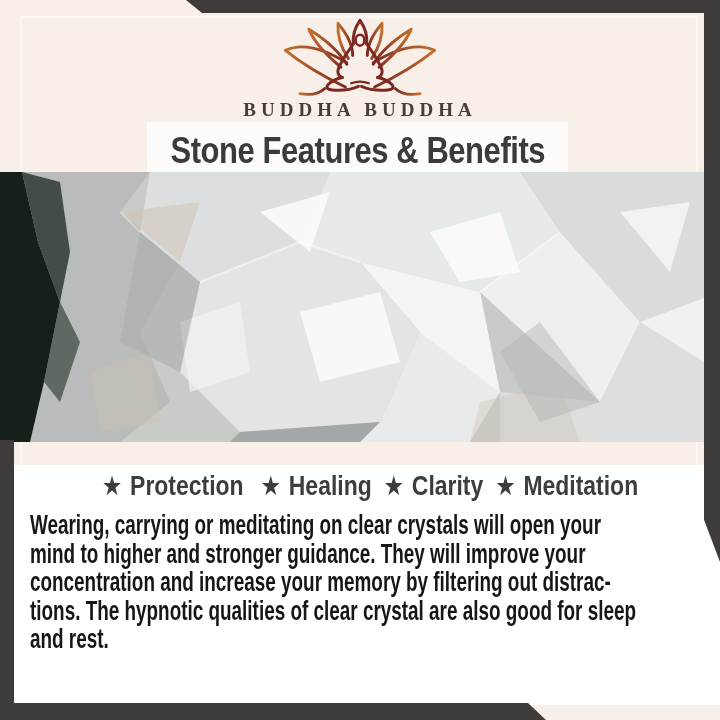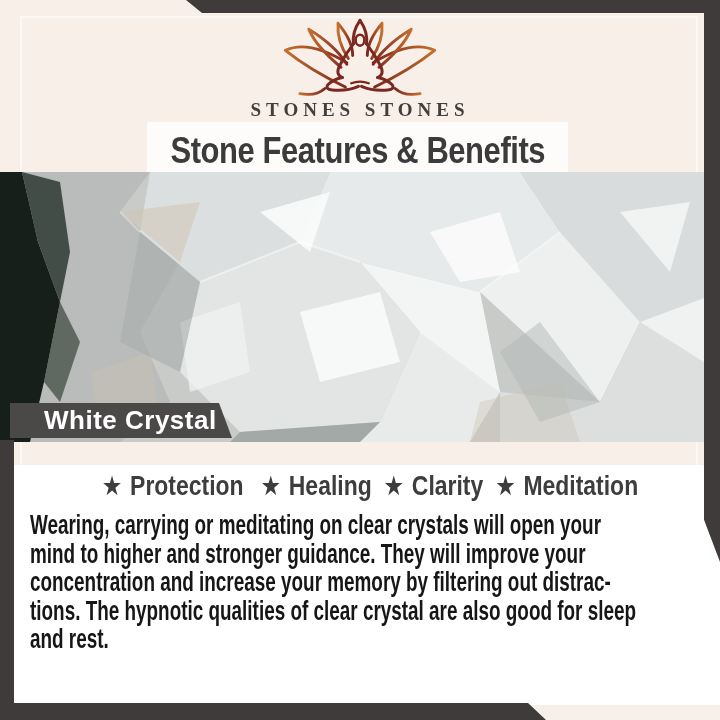--- a/index.html
+++ b/index.html
@@ -88,21 +88,21 @@
         <path d="M110,6 Q99,22 101,38" stroke-width="4"></path>
         <path d="M110,6 Q121,22 119,38" stroke-width="4"></path>
         <ellipse cx="110" cy="33" rx="6" ry="7.5" stroke-width="3.5"></ellipse>
         <path d="M101,38 Q90,52 82,68 Q76,80 86,84" stroke-width="4"></path>
         <path d="M119,38 Q130,52 138,68 Q144,80 134,84" stroke-width="4"></path>
         <path d="M86,84 Q74,86 66,94 Q62,100 72,101 Q92,103 108,96" stroke-width="4"></path>
         <path d="M134,84 Q146,86 154,94 Q158,100 148,101 Q128,103 112,96" stroke-width="4"></path>
         <path d="M98,92 Q110,87 122,92" stroke-width="3"></path>
       </g>
     </svg>
-    <div class="brand-name">STONES STONES</div>
+    <div class="brand-name">BUDDHA BUDDHA</div>
   </div>
 
   <div class="title-banner">
     <span>Stone Features &amp; Benefits</span>
   </div>
 
   <div class="photo">
     <svg viewBox="0 0 720 270" preserveAspectRatio="none">
       <rect width="720" height="270" fill="#c9cbc9"></rect>
       <polygon points="0,0 150,0 120,40 180,90 140,160 170,230 120,270 0,270" fill="#b9bcba"></polygon>
@@ -127,23 +127,20 @@
       <polygon points="140,60 200,110 180,200 120,170" fill="#a8aeac" opacity=".6"></polygon>
       <polygon points="540,150 600,230 540,250 500,180" fill="#b2b8b5" opacity=".5"></polygon>
       <polygon points="0,0 22,0 38,70 60,130 44,210 30,270 0,270" fill="#161f1a"></polygon>
       <polygon points="22,0 60,10 70,80 60,130 38,70" fill="#2e3a33" opacity=".85"></polygon>
       <polygon points="60,130 80,170 60,230 44,210" fill="#39443c" opacity=".7"></polygon>
       <path d="M300,70 L360,90 M480,120 L560,60 M200,110 L300,70" stroke="#ffffff" stroke-opacity=".5" stroke-width="2"></path>
       <path d="M420,160 L500,220 M140,60 L120,40" stroke="#ffffff" stroke-opacity=".35" stroke-width="2"></path>
     </svg>
   </div>
 
-  <div class="badge">
-    <span>White Crystal</span>
-  </div>
 
   <section class="content">
     <div class="features"><span class="feature"><span class="star">★</span>Protection</span><span class="feature"><span class="star">★</span>Healing</span><span class="feature"><span class="star">★</span>Clarity</span><span class="feature"><span class="star">★</span>Meditation</span></div>
     <div class="body-text">
         <div class="line">Wearing, carrying or meditating on clear crystals will open your</div>
         <div class="line">mind to higher and stronger guidance. They will improve your</div>
         <div class="line">concentration and increase your memory by filtering out distrac-</div>
         <div class="line">tions. The hypnotic qualities of clear crystal are also good for sleep</div>
         <div class="line">and rest.</div>
       </div>

